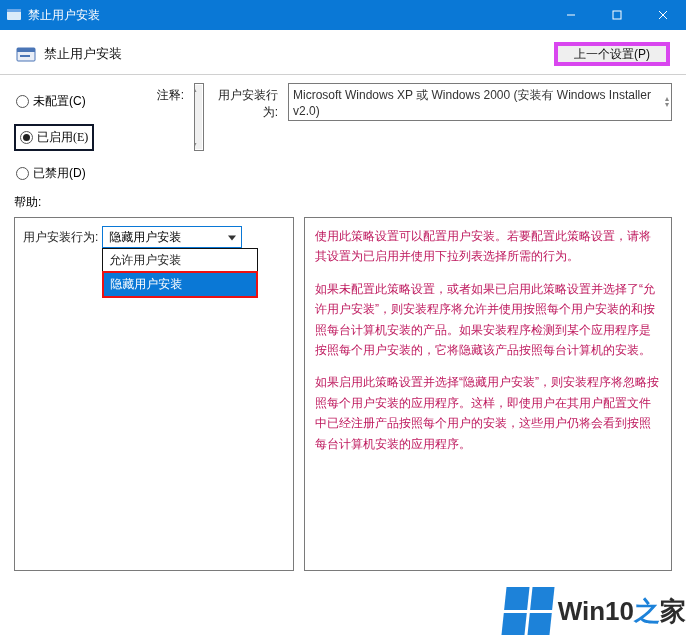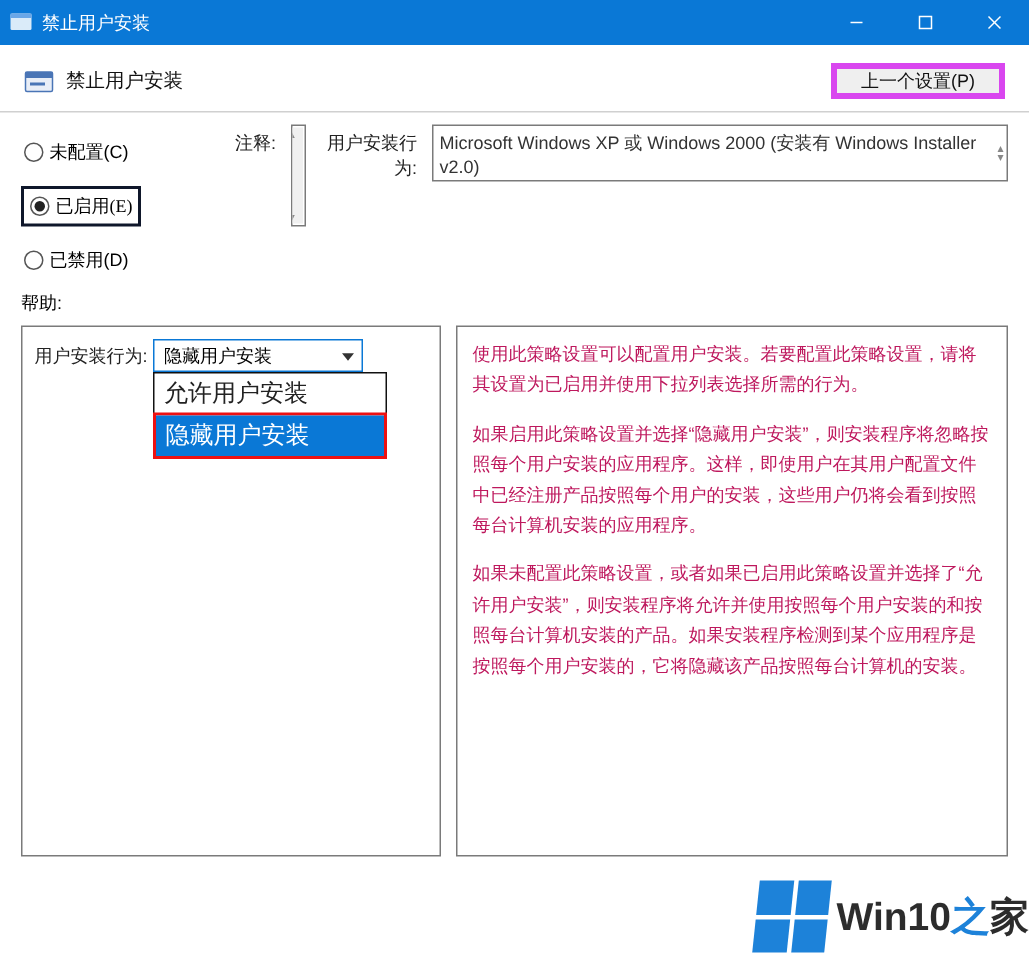--- a/index.html
+++ b/index.html
@@ -186,21 +186,21 @@
     }
     .dropdown {
       position: absolute; left: 0; top: 22px;
       width: 156px;
       border: 1px solid #111;
       background: #fff;
       z-index: 10;
     }
     .dropdown .dd-item {
       padding: 3px 6px;
-      font-size: 16px;
+      font-size: 12px;
       color: #222;
     }
     .dd-highlight {
       border: 2px solid #e11;
       margin: -1px;
     }
     .dd-highlight .dd-item.sel {
       background: #0a78d6;
       color: #fff;
     }
@@ -322,22 +322,22 @@
           <div class="dd-item">允许用户安装</div>
           <div class="dd-highlight">
             <div class="dd-item sel">隐藏用户安装</div>
           </div>
         </div>
       </div>
     </div>
   </div>
   <div class="panel right">
     <p>使用此策略设置可以配置用户安装。若要配置此策略设置，请将其设置为已启用并使用下拉列表选择所需的行为。</p>
+    <p>如果未配置此策略设置，或者如果已启用此策略设置并选择了“允许用户安装”，则安装程序将允许并使用按照每个用户安装的和按照每台计算机安装的产品。如果安装程序检测到某个应用程序是按照每个用户安装的，它将隐藏该产品按照每台计算机的安装。</p>
     <p>如果启用此策略设置并选择“隐藏用户安装”，则安装程序将忽略按照每个用户安装的应用程序。这样，即使用户在其用户配置文件中已经注册产品按照每个用户的安装，这些用户仍将会看到按照每台计算机安装的应用程序。</p>
-    <p>如果未配置此策略设置，或者如果已启用此策略设置并选择了“允许用户安装”，则安装程序将允许并使用按照每个用户安装的和按照每台计算机安装的产品。如果安装程序检测到某个应用程序是按照每个用户安装的，它将隐藏该产品按照每台计算机的安装。</p>
   </div>
 </div>
 
 <div class="watermark">
   <div class="win-logo">
     <div></div>
       <div></div>
       <div></div>
       <div></div>
   </div>

